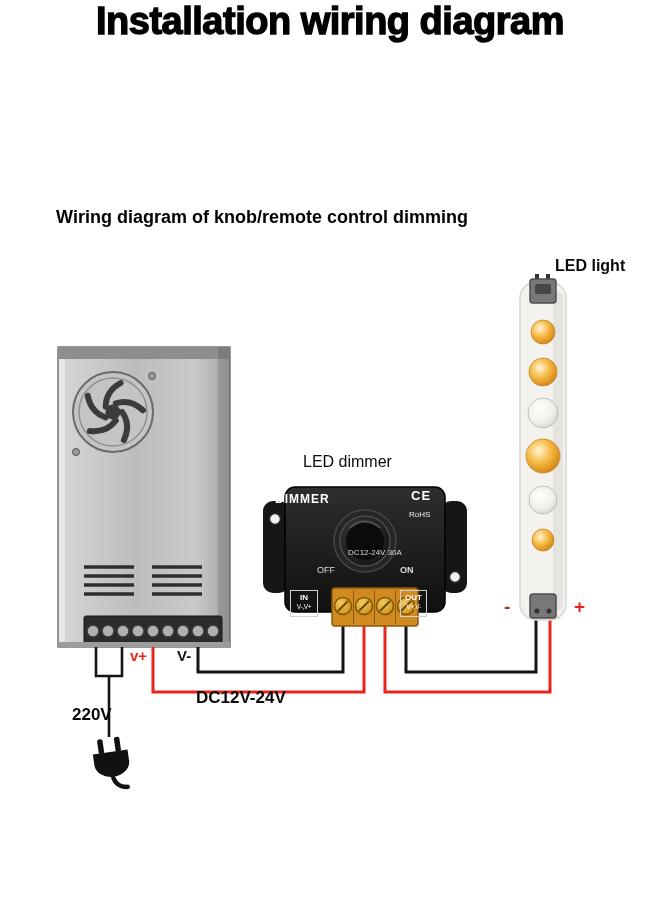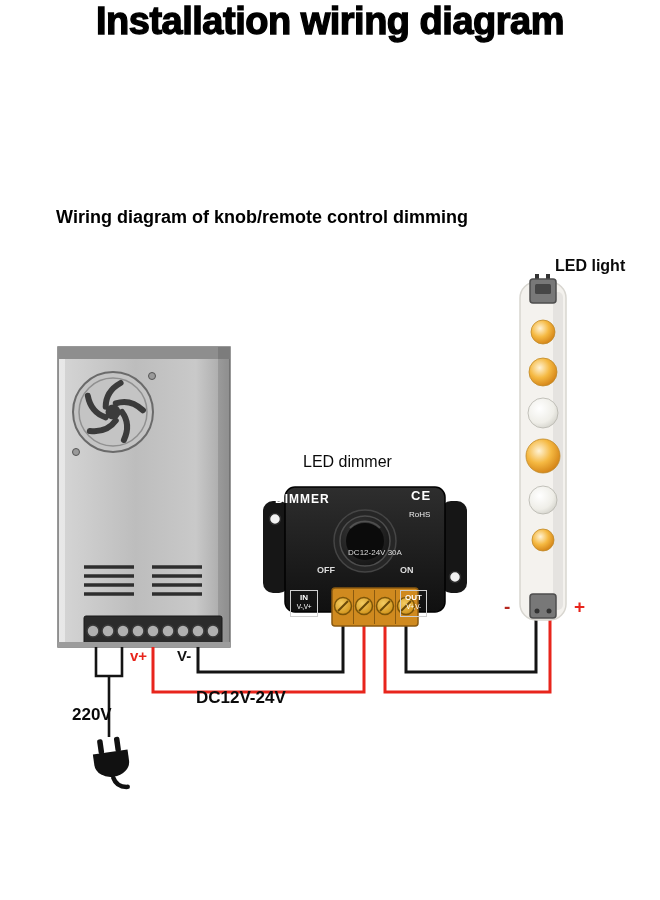--- a/index.html
+++ b/index.html
@@ -15,21 +15,21 @@
   .dimmer-label{left:303px;top:453px;font-size:16px;font-weight:400;}
   .vplus{left:130px;top:647px;font-size:15px;font-weight:700;color:#e8251c;}
   .vminus{left:177px;top:647px;font-size:15px;font-weight:700;color:#111;}
   .mains{left:72px;top:705px;font-size:17px;font-weight:700;}
   .dcrange{left:196px;top:688px;font-size:17px;font-weight:700;}
   .sminus{left:504px;top:596px;font-size:19px;font-weight:700;color:#b5271f;}
   .splus{left:574px;top:596px;font-size:19px;font-weight:700;color:#e8251c;}
   .dim-name{left:275px;top:492px;font-size:12px;font-weight:700;color:#fff;letter-spacing:1px;}
   .dim-ce{left:411px;top:488px;font-size:13px;font-weight:700;color:#fff;letter-spacing:1px;}
   .dim-rohs{left:409px;top:504px;font-size:8px;color:#eee;margin-top:6px;}
-  .dim-off{left:317px;top:565px;font-size:9px;color:#ddd;font-weight:700;}
+  .dim-off{left:317px;top:565px;font-size:9px;color:#ddd;font-weight:400;}
   .dim-on{left:400px;top:565px;font-size:9px;color:#ddd;font-weight:700;}
   .dim-rating{left:320px;top:548px;width:110px;text-align:center;font-size:8px;color:#ddd;}
   .port-box{position:absolute;border:1px solid #cfcfcf;border-radius:0;color:#fff;
             text-align:center;line-height:1.25;}
   .in-box{left:290px;top:590px;width:26px;height:25px;font-size:8px;}
   .out-box{left:400px;top:590px;width:25px;height:25px;font-size:8px;}
   .port-title{display:block;font-weight:700;font-size:8px;margin-top:2px;}
   .port-pins{display:block;font-size:6.5px;letter-spacing:-0.3px;}
 </style>
 </head>

